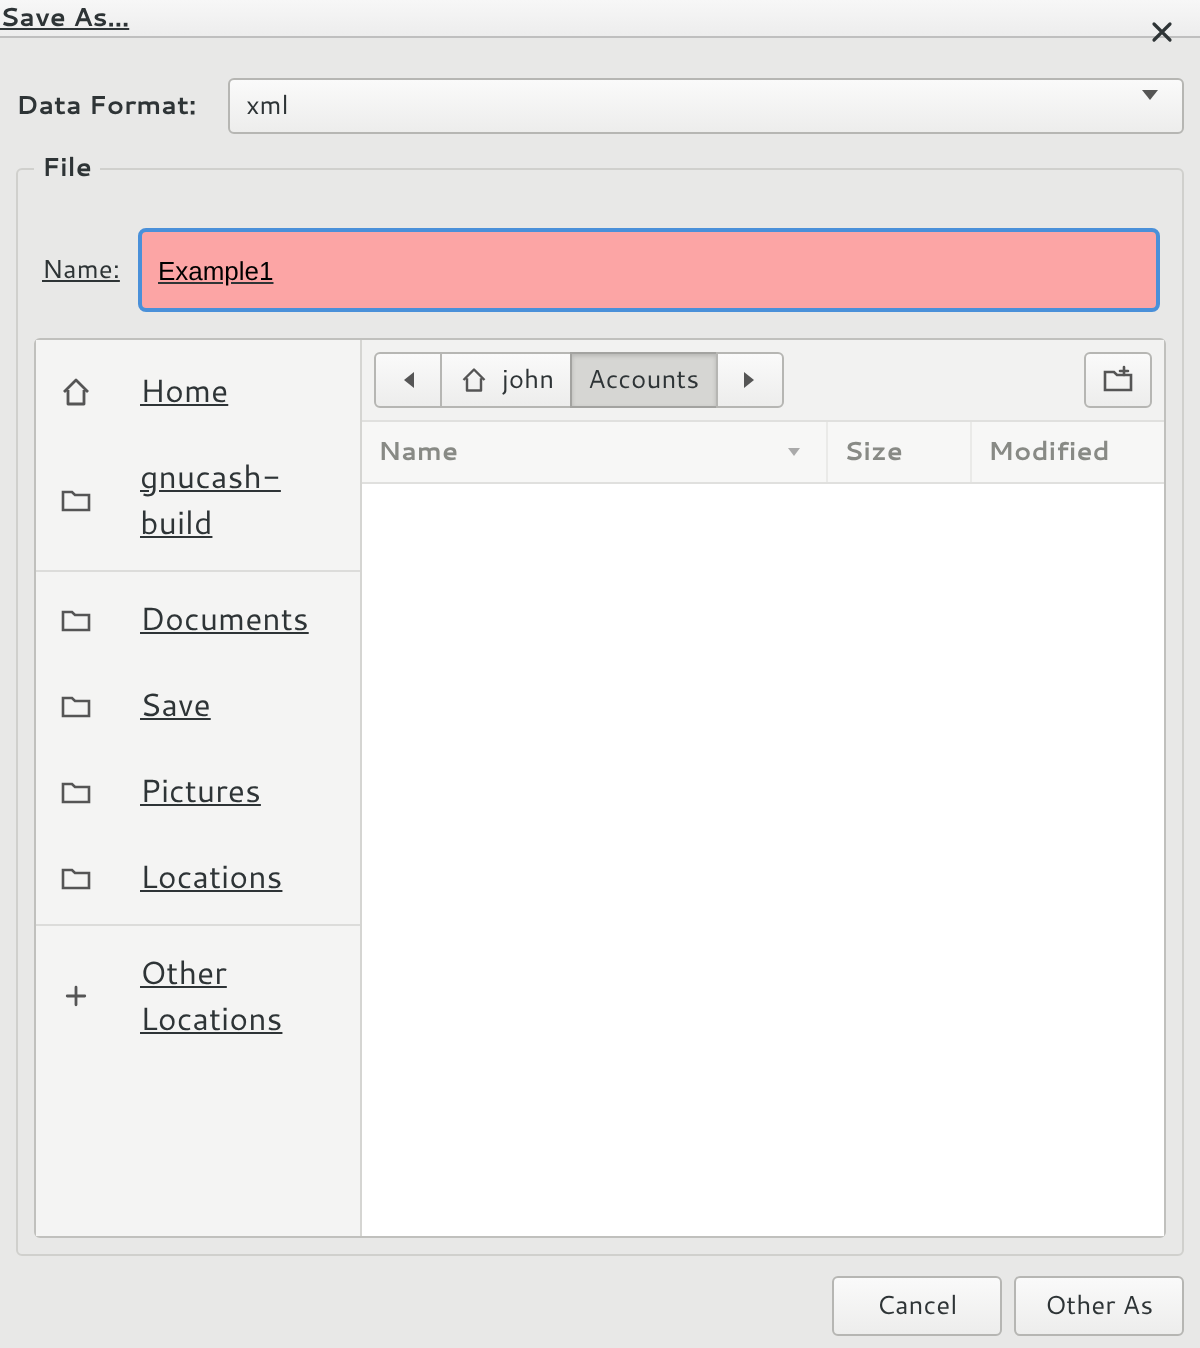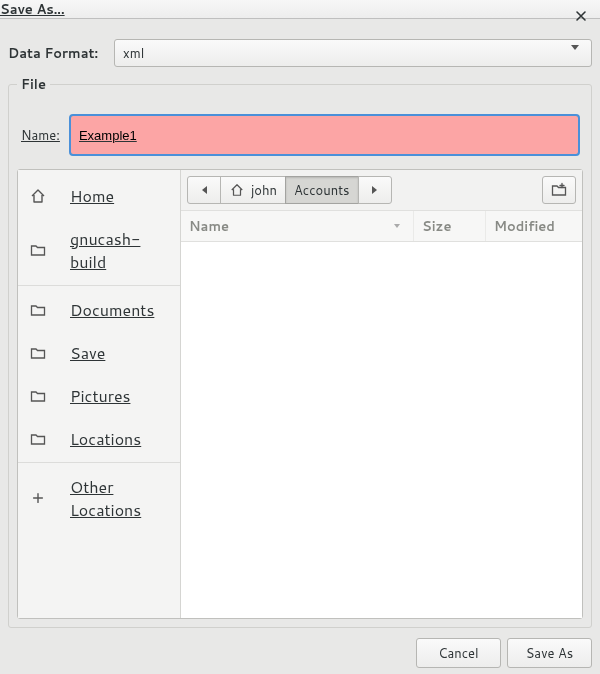--- a/index.html
+++ b/index.html
@@ -398,14 +398,14 @@
 
         <div class="file-list"></div>
       </div>
     </div>
 
   </fieldset>
 </div>
 
 <div class="button-bar">
   <div class="dialog-btn">Cancel</div>
-  <div class="dialog-btn">Save As</div>
+  <div class="dialog-btn">Other As</div>
 </div>
 
 </body></html>

